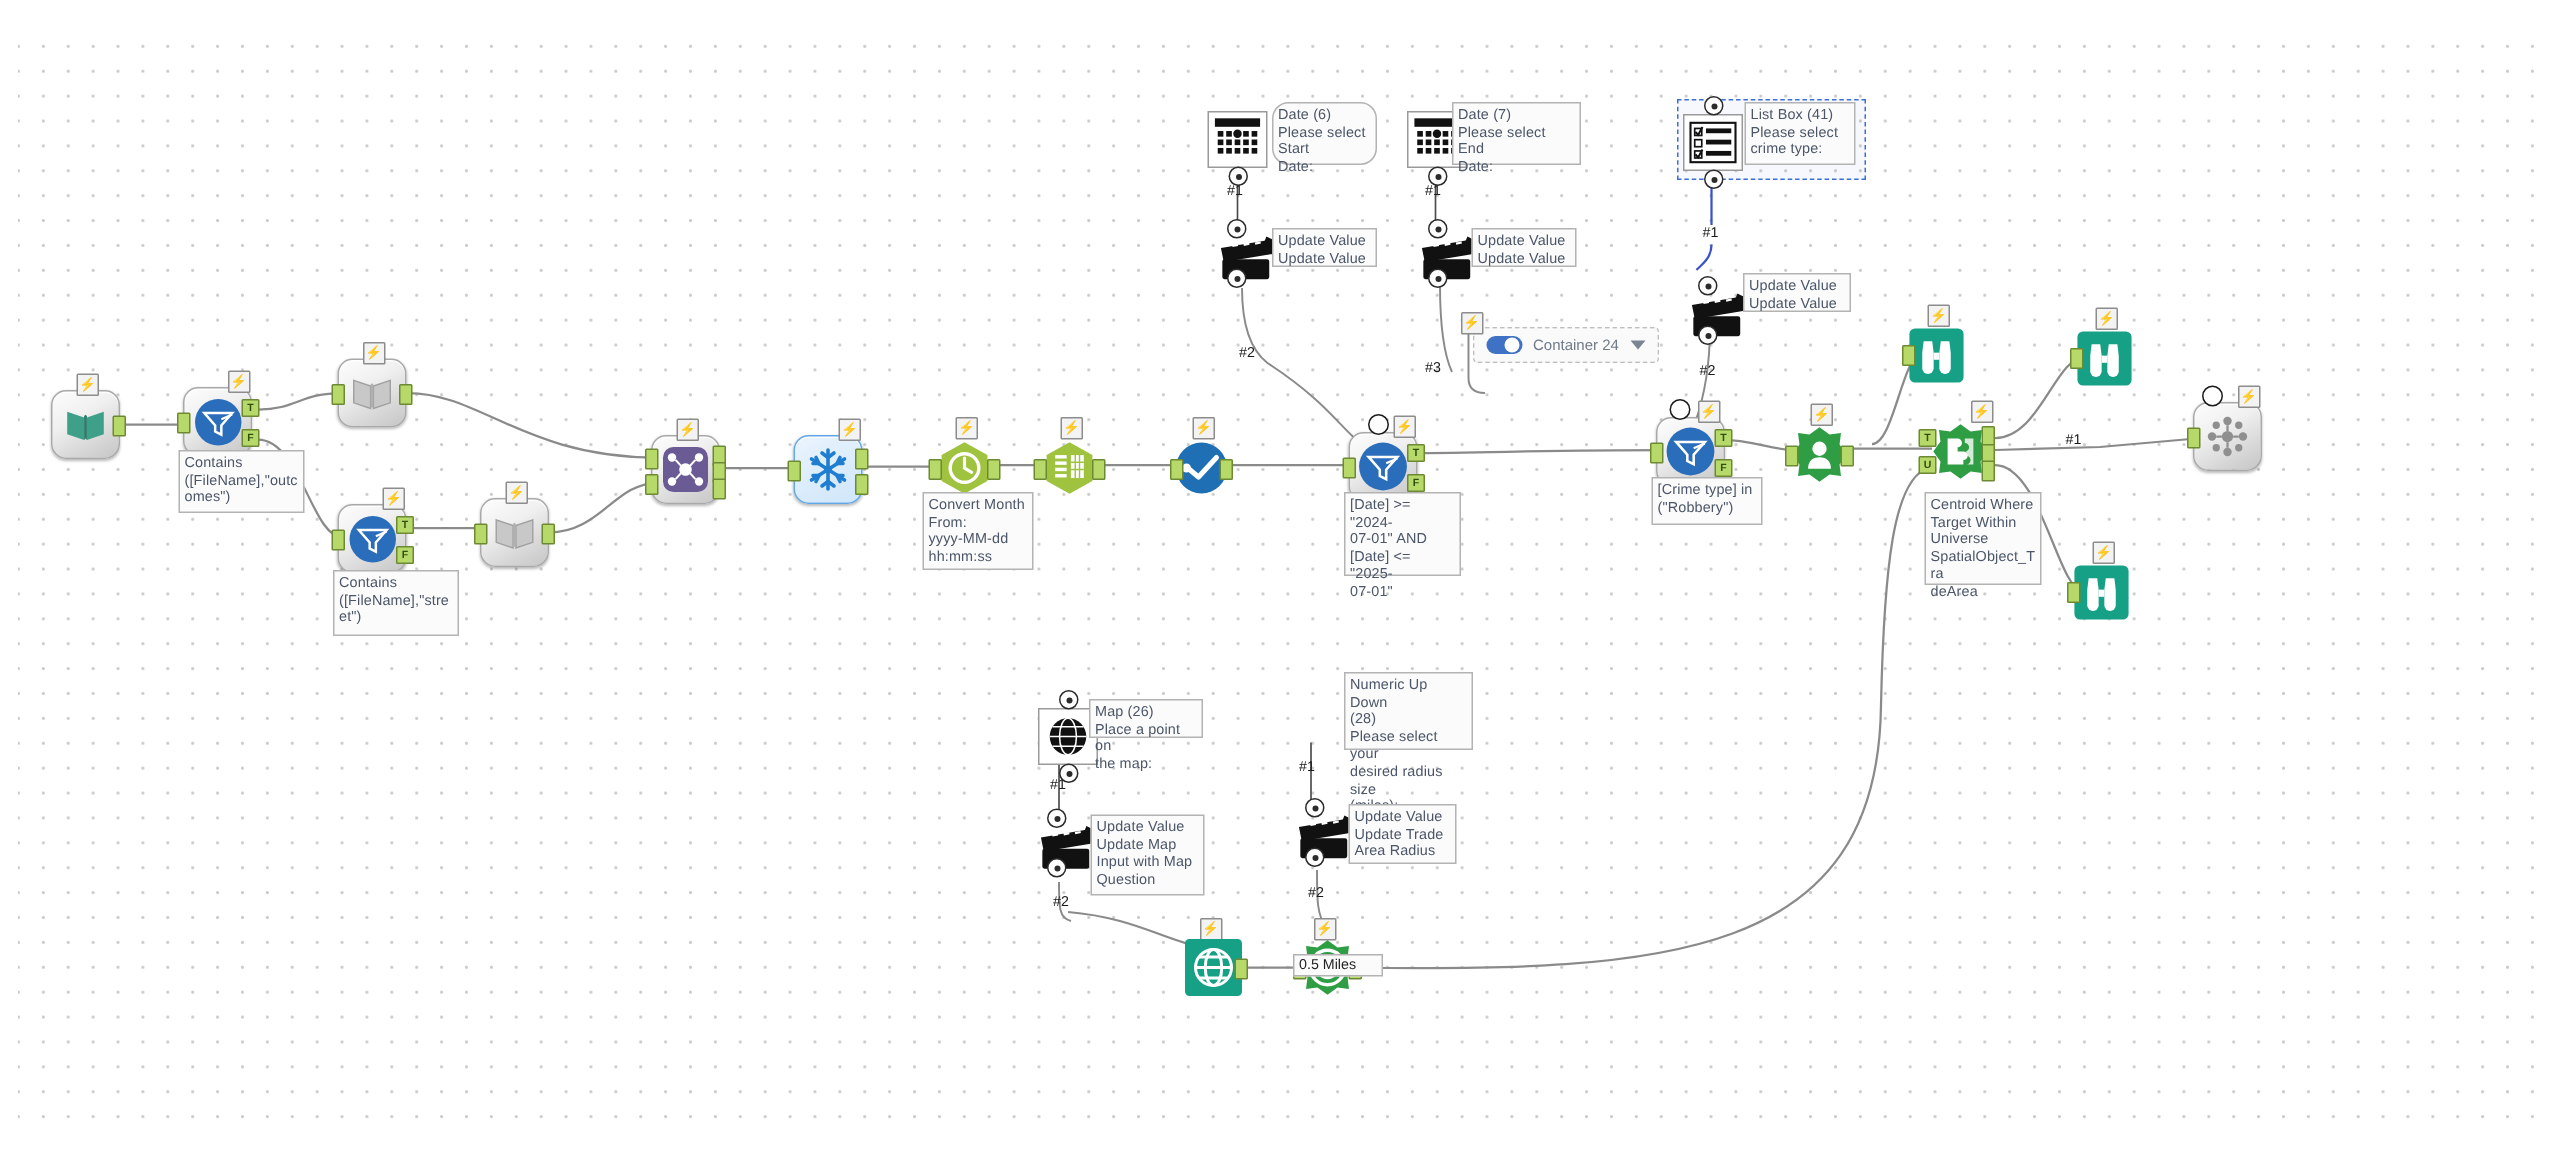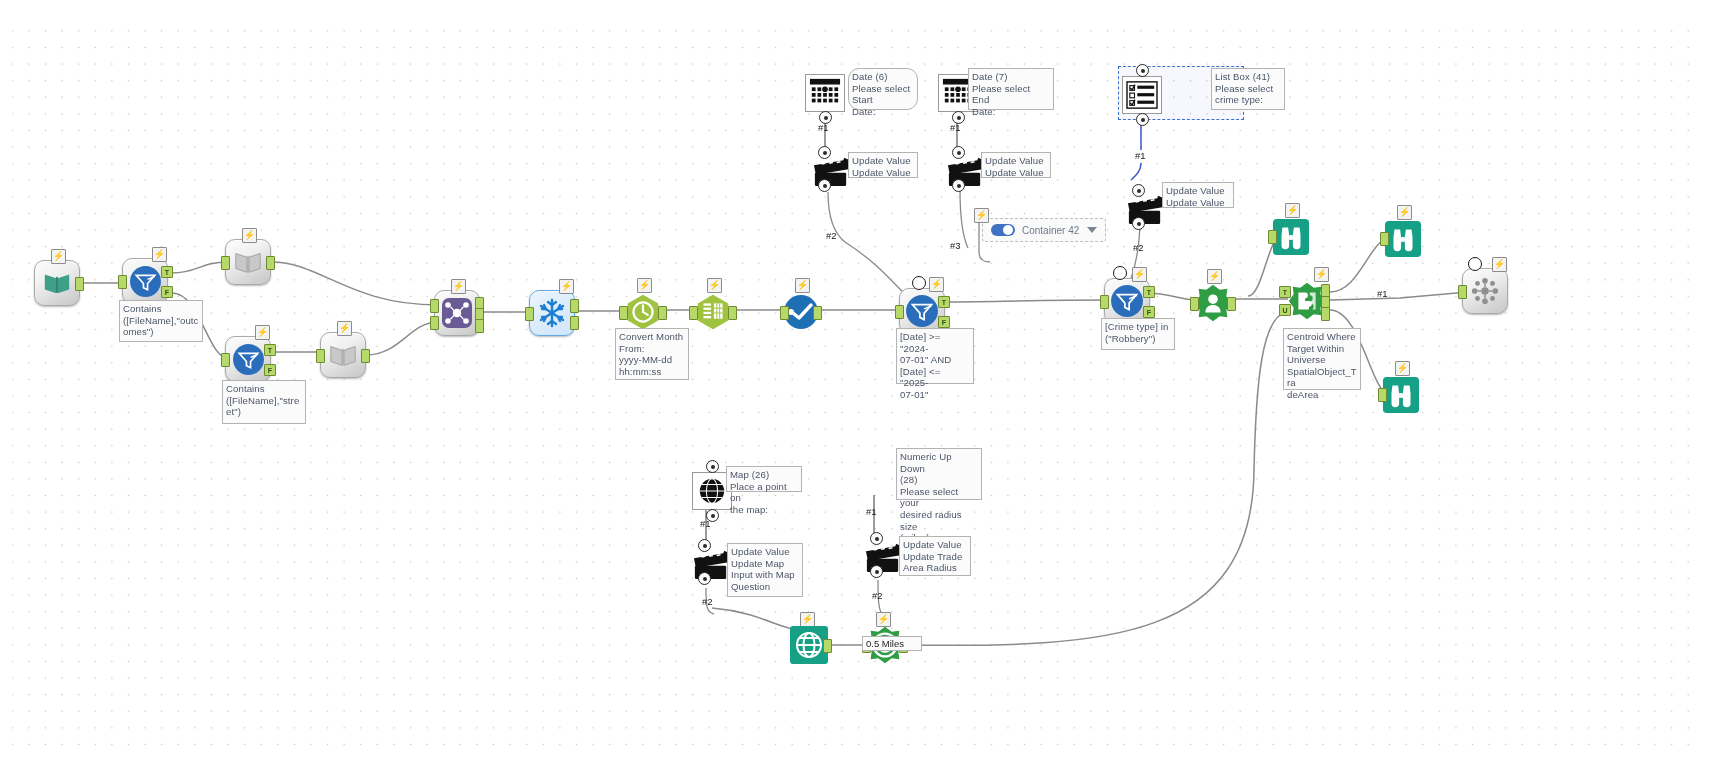--- a/index.html
+++ b/index.html
@@ -567,21 +567,21 @@
           <g fill="#111">
             <rect x="13" y="6" width="18" height="3.4"></rect>
             <rect x="13" y="14" width="18" height="3.4"></rect>
             <rect x="13" y="22" width="18" height="3.4"></rect>
           </g>
         </svg>
     </div>
     <div class="anchor top"></div>
     <div class="anchor bot"></div>
   </div>
-  <div class="anno" style="left:1163px;top:68px;width:74px;height:42px;margin-left:48px;"><span>List Box (41)</span><br><span style="white-space:pre-wrap;">Please select
+  <div class="anno" style="left:1163px;top:68px;width:74px;height:42px;"><span>List Box (41)</span><br><span style="white-space:pre-wrap;">Please select
 crime type:</span></div>
   <div class="conn-label" style="left:1135px;top:150px;">#1</div>
 
   <div class="clap" style="left:810px;top:152px;">
     <div class="anchor top" style="left:8px;top:-6px;"></div>
     <svg width="42" height="36" viewBox="0 0 44 38">
         <path d="M4 14 L40 8 L42 18 L6 24 Z" fill="#111"></path>
         <g stroke="#fff" stroke-width="1.6">
           <path d="M12 12.6 L16 11.8 M20 11.8 L24 11 M28 11 L32 10.2"></path>
         </g>
@@ -621,21 +621,21 @@
         <path d="M36 6 L42 9 L39 14 L34 11 Z" fill="#111"></path>
       </svg>
     <div class="anchor bot" style="left:8px;bottom:-6px;"></div>
   </div>
   <div class="anno" style="left:1162px;top:182px;width:72px;height:26px;">Update Value
 Update Value</div>
   <div class="conn-label" style="left:1133px;top:242px;">#2</div>
 
   <div class="container-box" style="left:982px;top:218px;width:124px;height:24px;">
     <div class="toggle"></div>
-    <div class="container-title">Container 42</div>
+    <div class="container-title">Container 24</div>
     <div class="chev"></div>
   </div>
   <div class="badge" style="left:974px;top:208px;">⚡</div>
 
   <div class="iface" style="left:692px;top:472px;">
     <div class="icn">
       <svg width="32" height="30" viewBox="0 0 34 32">
           <circle cx="17" cy="16" r="13" fill="#111"></circle>
           <g stroke="#fff" stroke-width="1.1" fill="none">
             <ellipse cx="17" cy="16" rx="6" ry="13"></ellipse>

